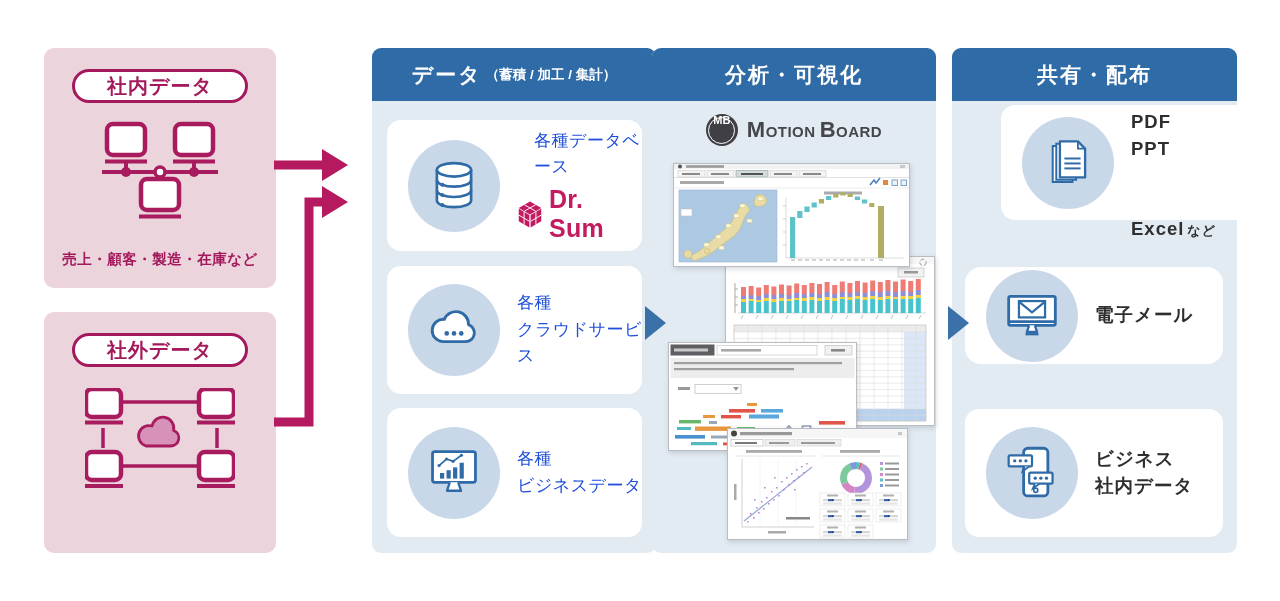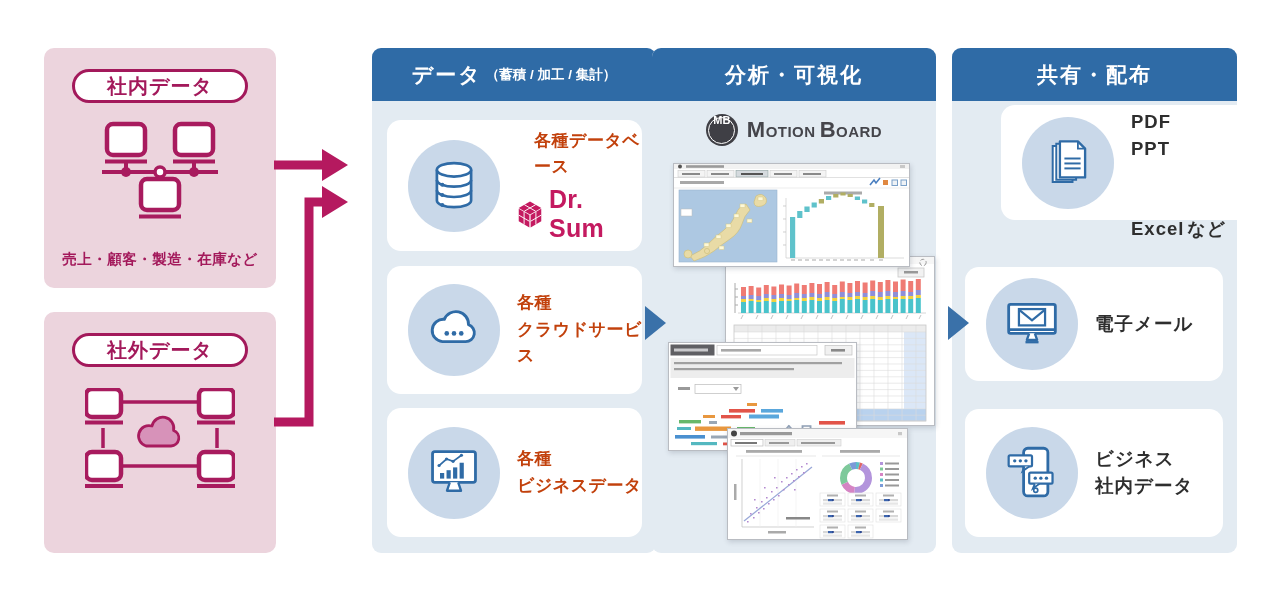--- a/index.html
+++ b/index.html
@@ -28,32 +28,32 @@
   #col-share{left:952px;width:285px;}
   .col-header{position:absolute;top:0;left:0;right:0;height:53px;background:#2f6ba6;
               border-radius:9px 9px 0 0;display:flex;align-items:center;justify-content:center;
               color:#fff;font-weight:bold;font-size:21px;letter-spacing:2px;}
   .col-header .note{font-size:13.5px;letter-spacing:0;margin-left:4px;font-weight:bold;}
 
   .card{position:absolute;background:#fff;border-radius:14px;display:flex;align-items:center;}
   #col-data .card{left:15px;width:255px;}
   #col-share .card{left:13px;width:258px;}
   #card-db{top:72px;height:131px;} #card-cloud{top:218px;height:128px;} #card-biz{top:360px;height:129px;}
-  #card-doc{top:57px;height:115px;margin-left:36px;} #card-mail{top:219px;height:114px;} #card-chat{top:361px;height:128px;}
+  #card-doc{top:57px;height:115px;margin-left:36px;} #card-mail{top:219px;height:97px;border-radius:16px;} #card-chat{top:361px;height:128px;}
 
   .icon-circle{width:92px;height:92px;border-radius:50%;background:#c9d8e9;flex:0 0 auto;
                margin-left:21px;display:flex;align-items:center;justify-content:center;}
-  .card-label{margin-left:17px;font-size:17px;line-height:1.55;font-weight:700;color:#c2410c;
+  .card-label{margin-left:17px;font-size:17px;line-height:1.55;font-weight:400;color:#1d4ed8;
               white-space:pre-line;letter-spacing:0.5px;}
   .db-right{margin-left:17px;display:flex;flex-direction:column;gap:5px;}
   .drsum{display:flex;align-items:center;gap:6px;}
   .drsum-text{font-size:25px;font-weight:800;color:#c41a60;letter-spacing:0.3px;}
   .share-label{margin-left:17px;font-size:18.5px;font-weight:600;color:#2e2e2e;line-height:1.45;
                letter-spacing:1px;white-space:pre-line;}
-  .share-suffix{font-size:18px;font-weight:600;margin-left:3px;}
+  .share-suffix{font-size:13px;font-weight:600;margin-left:3px;}
 
   
   .flow-arrow-blue{position:absolute;width:0;height:0;top:306px;
                    border-top:17px solid transparent;border-bottom:17px solid transparent;
                    border-left:21px solid #3a71a9;}
   #blue-arrow-1{left:645px;} #blue-arrow-2{left:948px;}
 
   
   #mb-logo{position:absolute;left:652px;top:114px;width:284px;display:flex;align-items:center;
            justify-content:center;gap:9px;}

